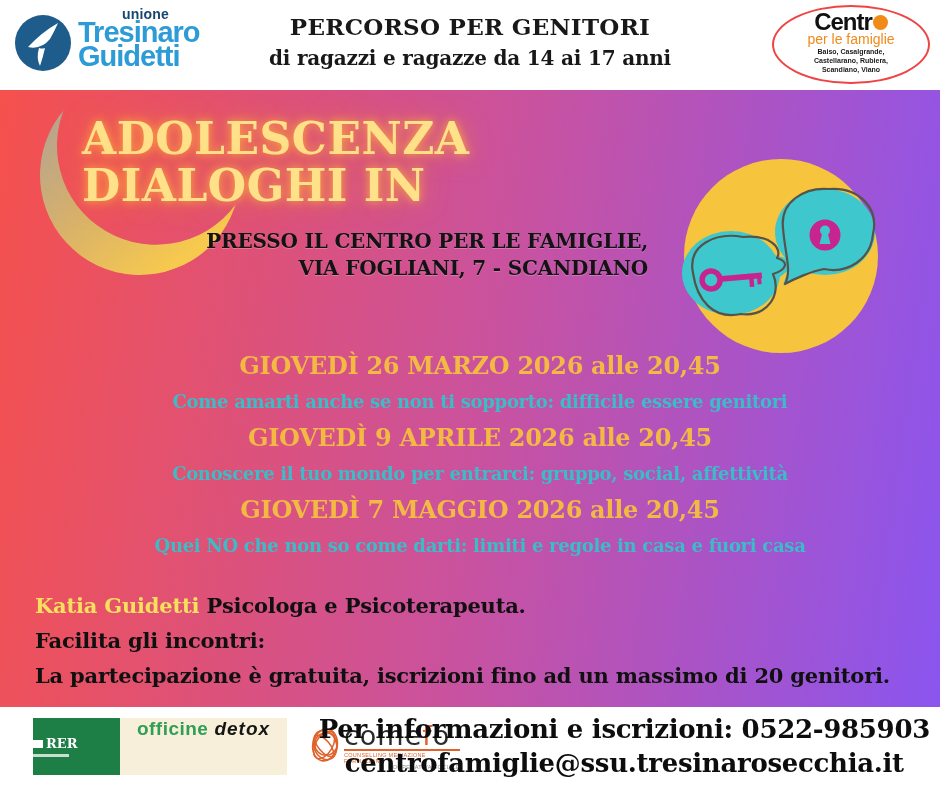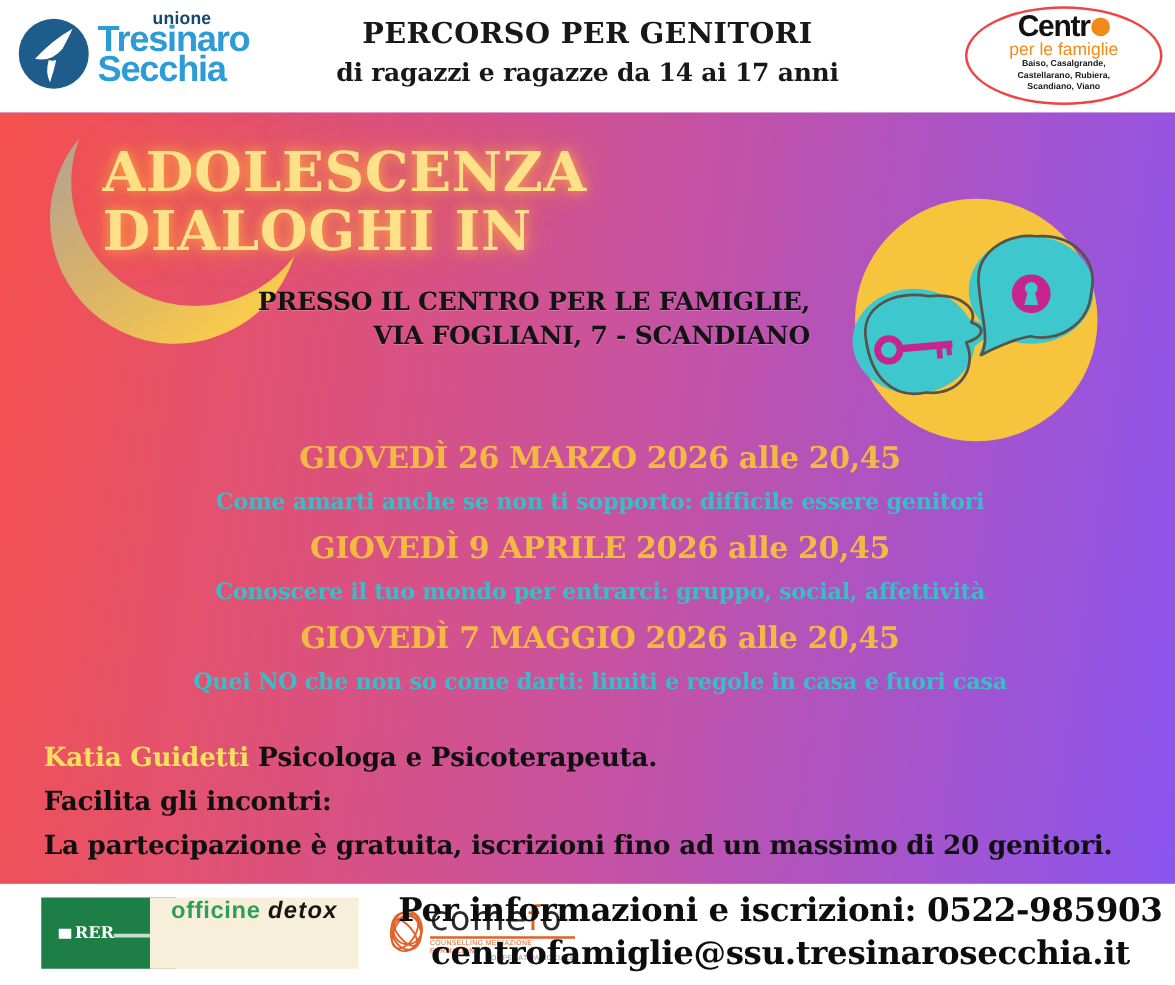--- a/index.html
+++ b/index.html
@@ -40,21 +40,21 @@
   .sessions{position:absolute;left:20px;top:258px;width:920px;text-align:center;}
   .session-date{font-size:24px;font-weight:bold;color:#f2ba43;line-height:36px;letter-spacing:-0.3px;}
   .session-topic{font-size:18px;font-weight:bold;color:#3bbcc6;line-height:36px;letter-spacing:-0.3px;}
   .facilitator{position:absolute;left:35px;top:498px;color:#101010;font-size:21px;font-weight:bold;
                line-height:35px;letter-spacing:-0.2px;}
   .fac-name{color:#f6e05e;}
 
   
   .footer{position:absolute;left:0;top:707px;width:940px;height:81px;background:#ffffff;}
   .rer-logo{position:absolute;left:33px;top:11px;width:108px;height:57px;background:#1e7f46;
-            display:flex;flex-direction:row;align-items:center;justify-content:center;}
+            display:flex;flex-direction:column;justify-content:center;}
   .rer-row{display:flex;align-items:center;gap:3px;}
   .rer-flag{width:10px;height:8px;background:#ffffff;display:inline-block;}
   .rer-text{color:#ffffff;font-size:13px;font-weight:bold;font-family:"DejaVu Serif",serif;}
   .rer-sub{width:36px;height:3px;background:rgba(255,255,255,0.75);margin-top:3px;}
   .detox-logo{position:absolute;left:120px;top:11px;width:167px;height:57px;background:#f7efd9;
               display:flex;align-items:flex-start;justify-content:center;gap:6px;
               font-family:Liberation Sans, sans-serif;font-size:19px;}
   .officine{color:#2f9e57;font-weight:bold;letter-spacing:0.5px;}
   .detox{color:#151515;font-weight:bold;font-style:italic;letter-spacing:1px;}
   .comefo-logo{position:absolute;left:310px;top:16px;width:150px;height:50px;background:#ffffff;
@@ -78,21 +78,21 @@
 
     <div class="union-logo">
       <svg class="union-circle" viewBox="0 0 58 58">
         <circle cx="29" cy="29" r="28" fill="#1e5c8c"></circle>
         <path d="M44,9 Q28,18 14,33 Q27,36 36,25 Q41,16 44,9 Z" fill="#ffffff"></path>
         <path d="M25,34 Q22,44 26,52 Q29,43 31,34 Q28,35 25,34 Z" fill="#ffffff"></path>
       </svg>
       <div class="union-text">
         <span class="union-top">unione</span>
         <span class="union-name">Tresinaro</span>
-        <span class="union-name">Secchia</span>
+        <span class="union-name">Guidetti</span>
       </div>
     </div>
 
     <div class="header-title">
       <div class="t1">PERCORSO PER GENITORI</div>
       <div class="t2">di ragazzi e ragazze da 14 ai 17 anni</div>
     </div>
 
     <div class="centro-logo">
       <div class="centro-name"><span>Centr</span><span class="centro-o"></span></div>

